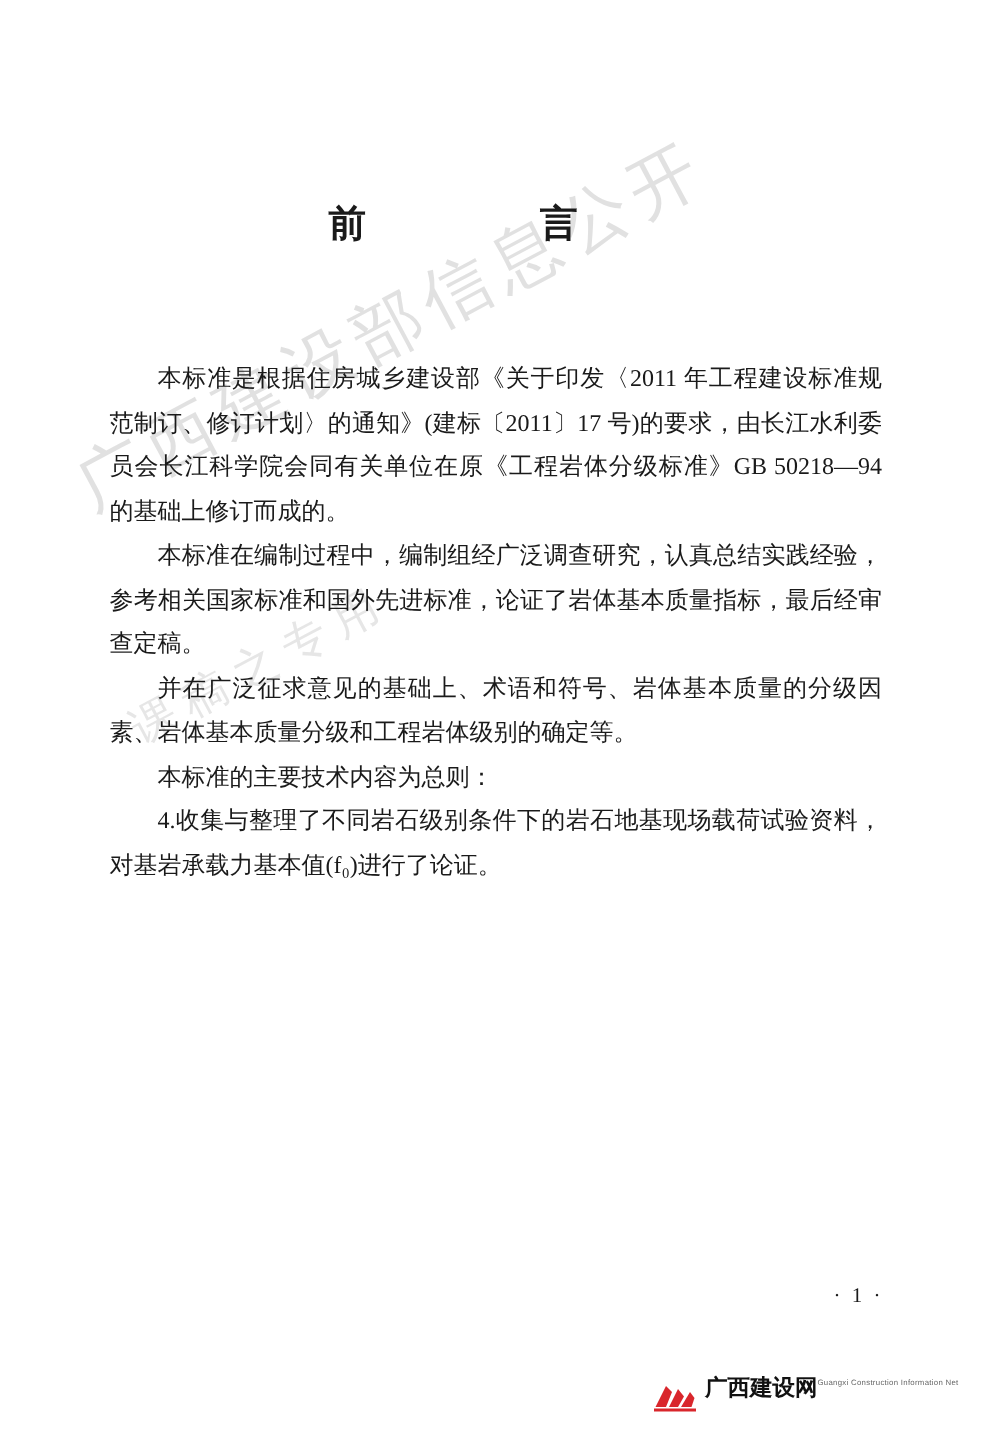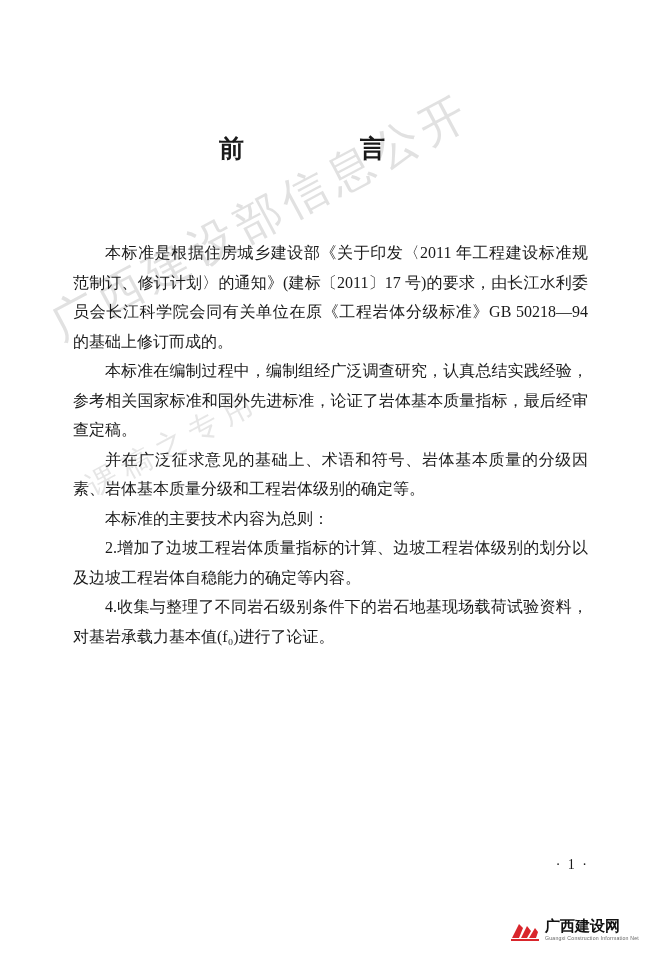--- a/index.html
+++ b/index.html
@@ -100,21 +100,20 @@
   }
   .logo-mark {
     width: 30px;
     height: 26px;
     position: relative;
     flex: none;
   }
   .logo-mark svg { display: block; }
   .logo-text {
     display: flex;
-    flex-direction: column;
     justify-content: flex-start;
     line-height: 1.05;
   }
   .logo-cn {
     font-size: 15px;
     font-family: "Liberation Sans", "DejaVu Sans", sans-serif;
     color: #111;
     letter-spacing: 0px;
     font-weight: 600;
   }
@@ -134,21 +133,20 @@
   <div class="watermark">广西建设部信息公开</div>
   <div class="watermark second">课稿之专用</div>
 
   <div class="title">前　　言</div>
 
   <div class="body-text">
     <p class="para">本标准是根据住房城乡建设部《关于印发〈2011 年工程建设标准规范制订、修订计划〉的通知》(建标〔2011〕17 号)的要求，由长江水利委员会长江科学院会同有关单位在原《工程岩体分级标准》GB 50218—94 的基础上修订而成的。</p>
     <p class="para">本标准在编制过程中，编制组经广泛调查研究，认真总结实践经验，参考相关国家标准和国外先进标准，论证了岩体基本质量指标，最后经审查定稿。</p>
     <p class="para">并在广泛征求意见的基础上、术语和符号、岩体基本质量的分级因素、岩体基本质量分级和工程岩体级别的确定等。</p>
     <p class="para">本标准的主要技术内容为总则：</p>
-    <p class="para">2.增加了边坡工程岩体质量指标的计算、边坡工程岩体级别的划分以及边坡工程岩体自稳能力的确定等内容。</p>
     <p class="para">4.收集与整理了不同岩石级别条件下的岩石地基现场载荷试验资料，对基岩承载力基本值(f₀)进行了论证。</p>
   </div>
 
   <div class="page-number">· 1 ·</div>
 
   <div class="logo-block">
     <div class="logo-mark">
       <svg width="30" height="26" viewBox="0 0 30 26" xmlns="http://www.w3.org/2000/svg">
         <polygon points="2,20 9,6 13,10 9,20" fill="#d9262c"></polygon>
         <polygon points="11,20 17,8 21,13 17,20" fill="#d9262c"></polygon>

